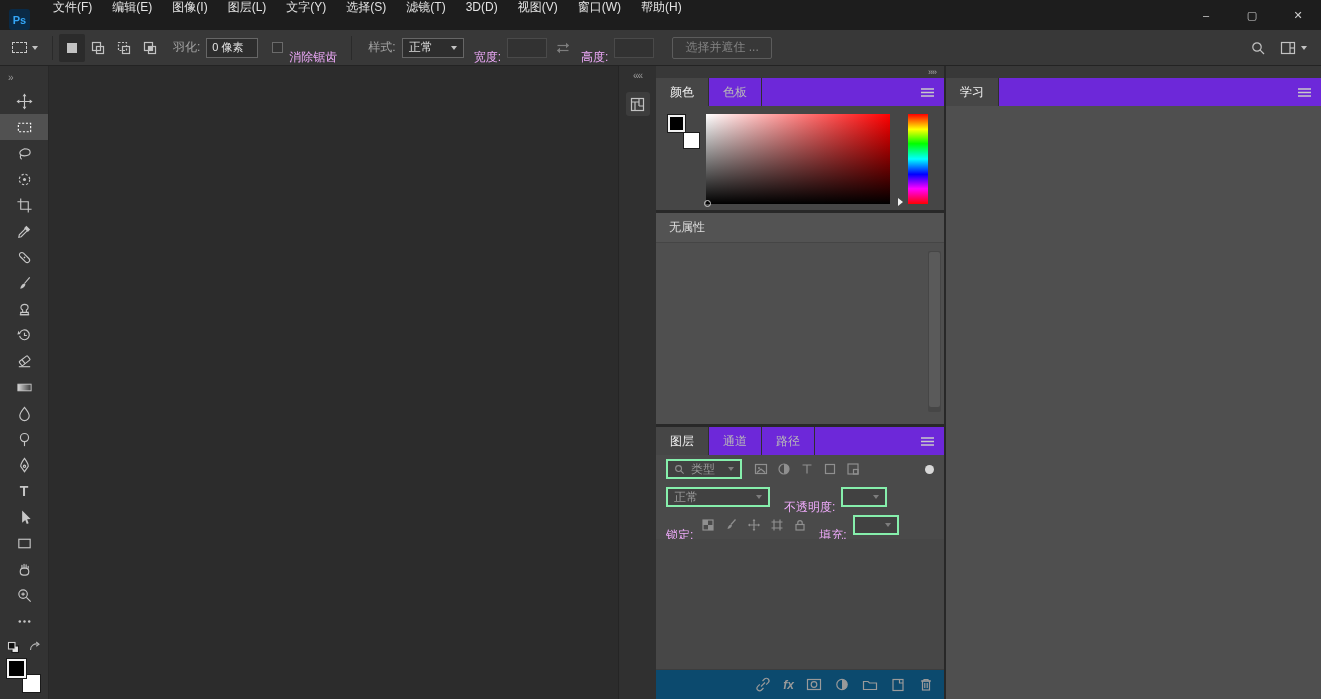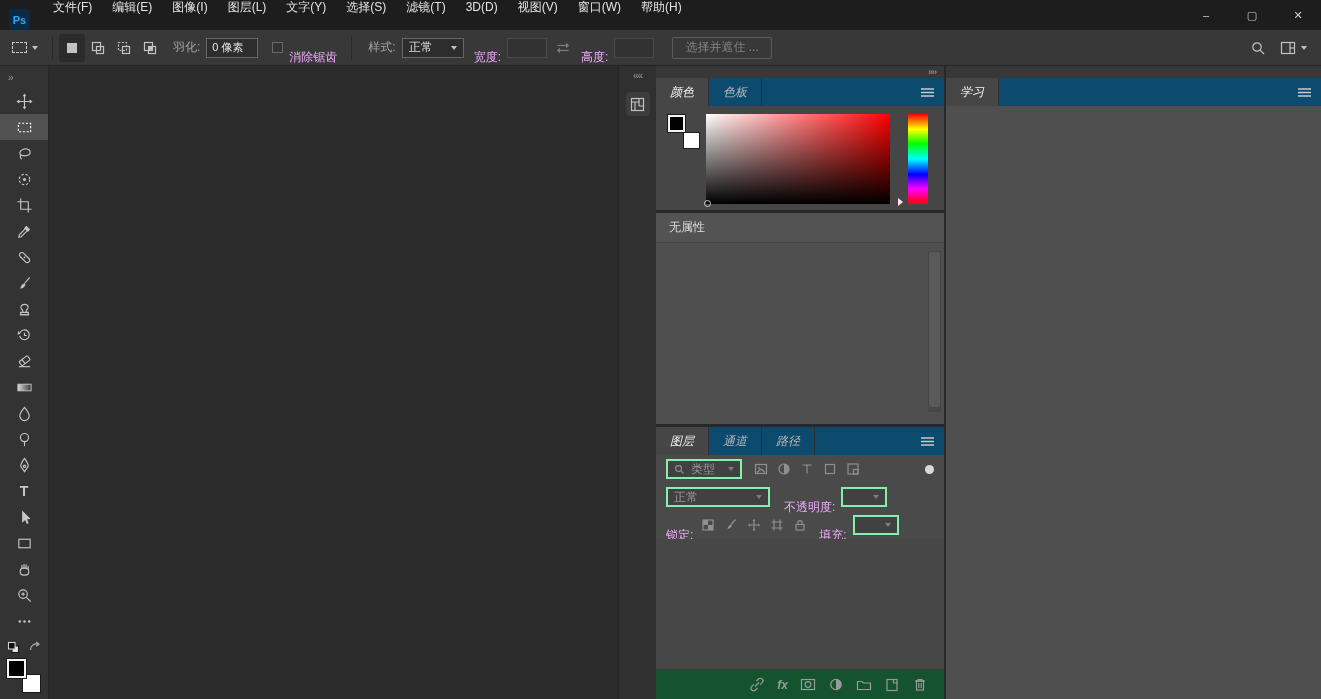--- a/index.html
+++ b/index.html
@@ -78,21 +78,21 @@
   .strip-icon svg { width:15px; height:15px; stroke:#c2c2c2; fill:none; stroke-width:1.2; }
 
   
   .dockA { width:288px; display:flex; flex-direction:column; background:#282828; }
   .dock-gap-v { width:2px; background:#282828; }
   .dockB { width:375px; display:flex; flex-direction:column; background:#282828; }
   .dock-topstrip { height:12px; background:#383838; display:flex; justify-content:flex-end;
     align-items:center; padding-right:8px; color:#a8a8a8; font-size:9px; letter-spacing:-1px; }
   .panel { display:flex; flex-direction:column; }
   .panel-gap { height:3px; background:#282828; }
-  .tabbar { height:28px; background:#0c4a6e; display:flex; align-items:stretch;font-style:italic; }
+  .tabbar { height:28px; background:#6d28d9; display:flex; align-items:stretch; }
   .tab { padding:0 14px; display:flex; align-items:center; color:#b8b8b8; border-right:1px solid #2f2f2f; }
   .tab.active { background:#464646; color:#f0f0f0; }
   .tabbar .menu-icon { margin-left:auto; margin-right:9px; align-self:center; }
   .menu-icon svg { width:15px; height:11px; stroke:#c9c9c9; stroke-width:1.4; }
 
   
   .color-content { height:104px; background:#464646; position:relative; }
   .cp-swatches { position:absolute; left:12px; top:9px; width:32px; height:34px; }
   .cp-bg { position:absolute; right:0; bottom:0; width:17px; height:17px; background:#fff; border:1px solid #1c1c1c; }
   .cp-fg { position:absolute; left:0; top:0; width:17px; height:17px; background:#000;
@@ -116,22 +116,22 @@
   
   .layers-content { flex:1; background:#4a4a4a; display:flex; flex-direction:column; min-height:0; }
   .layer-row { height:28px; display:flex; align-items:center; padding:0 10px; gap:6px; flex:0 0 28px; }
   .small-box { height:20px; background:#414141; border:2px solid #86efac; display:flex;
     align-items:center; padding:0 6px; gap:6px; color:#999; }
   .row-icons { display:flex; align-items:center; gap:9px; margin-left:6px; }
   .row-icons svg { width:14px; height:14px; stroke:#8f8f8f; fill:none; stroke-width:1.2; }
   .row-icons .fillpart { fill:#8f8f8f; stroke:none; }
   .filter-dot { width:9px; height:9px; border-radius:50%; background:#d8d8d8; margin-left:auto; }
   .layers-list { flex:1; background:#474747; }
-  .layers-bottombar { height:30px; background:#14532d; border-top:1px solid #3d3d3d; display:flex;
-    align-items:center; justify-content:flex-end; gap:12px; padding-right:16px; flex:0 0 30px; }
+  .layers-bottombar { height:30px; background:#0c4a6e; border-top:1px solid #3d3d3d; display:flex;
+    align-items:center; justify-content:flex-end; gap:12px; padding-right:10px; flex:0 0 30px; }
   .layers-bottombar svg { width:16px; height:15px; stroke:#9a9a9a; fill:none; stroke-width:1.2; }
   .layers-bottombar .fillpart { fill:#9a9a9a; stroke:none; }
   .fx-glyph { color:#9a9a9a; font-size:12px; font-style:italic; font-weight:bold; }
 
   
   .learn-content { flex:1; background:#4f4f4f; }
 
   svg { display:block; }
   .ob-icon svg { width:16px; height:16px; stroke:#c2c2c2; fill:none; stroke-width:1.2; }
   .ob-icon .fillpart { fill:#c2c2c2; stroke:none; }

